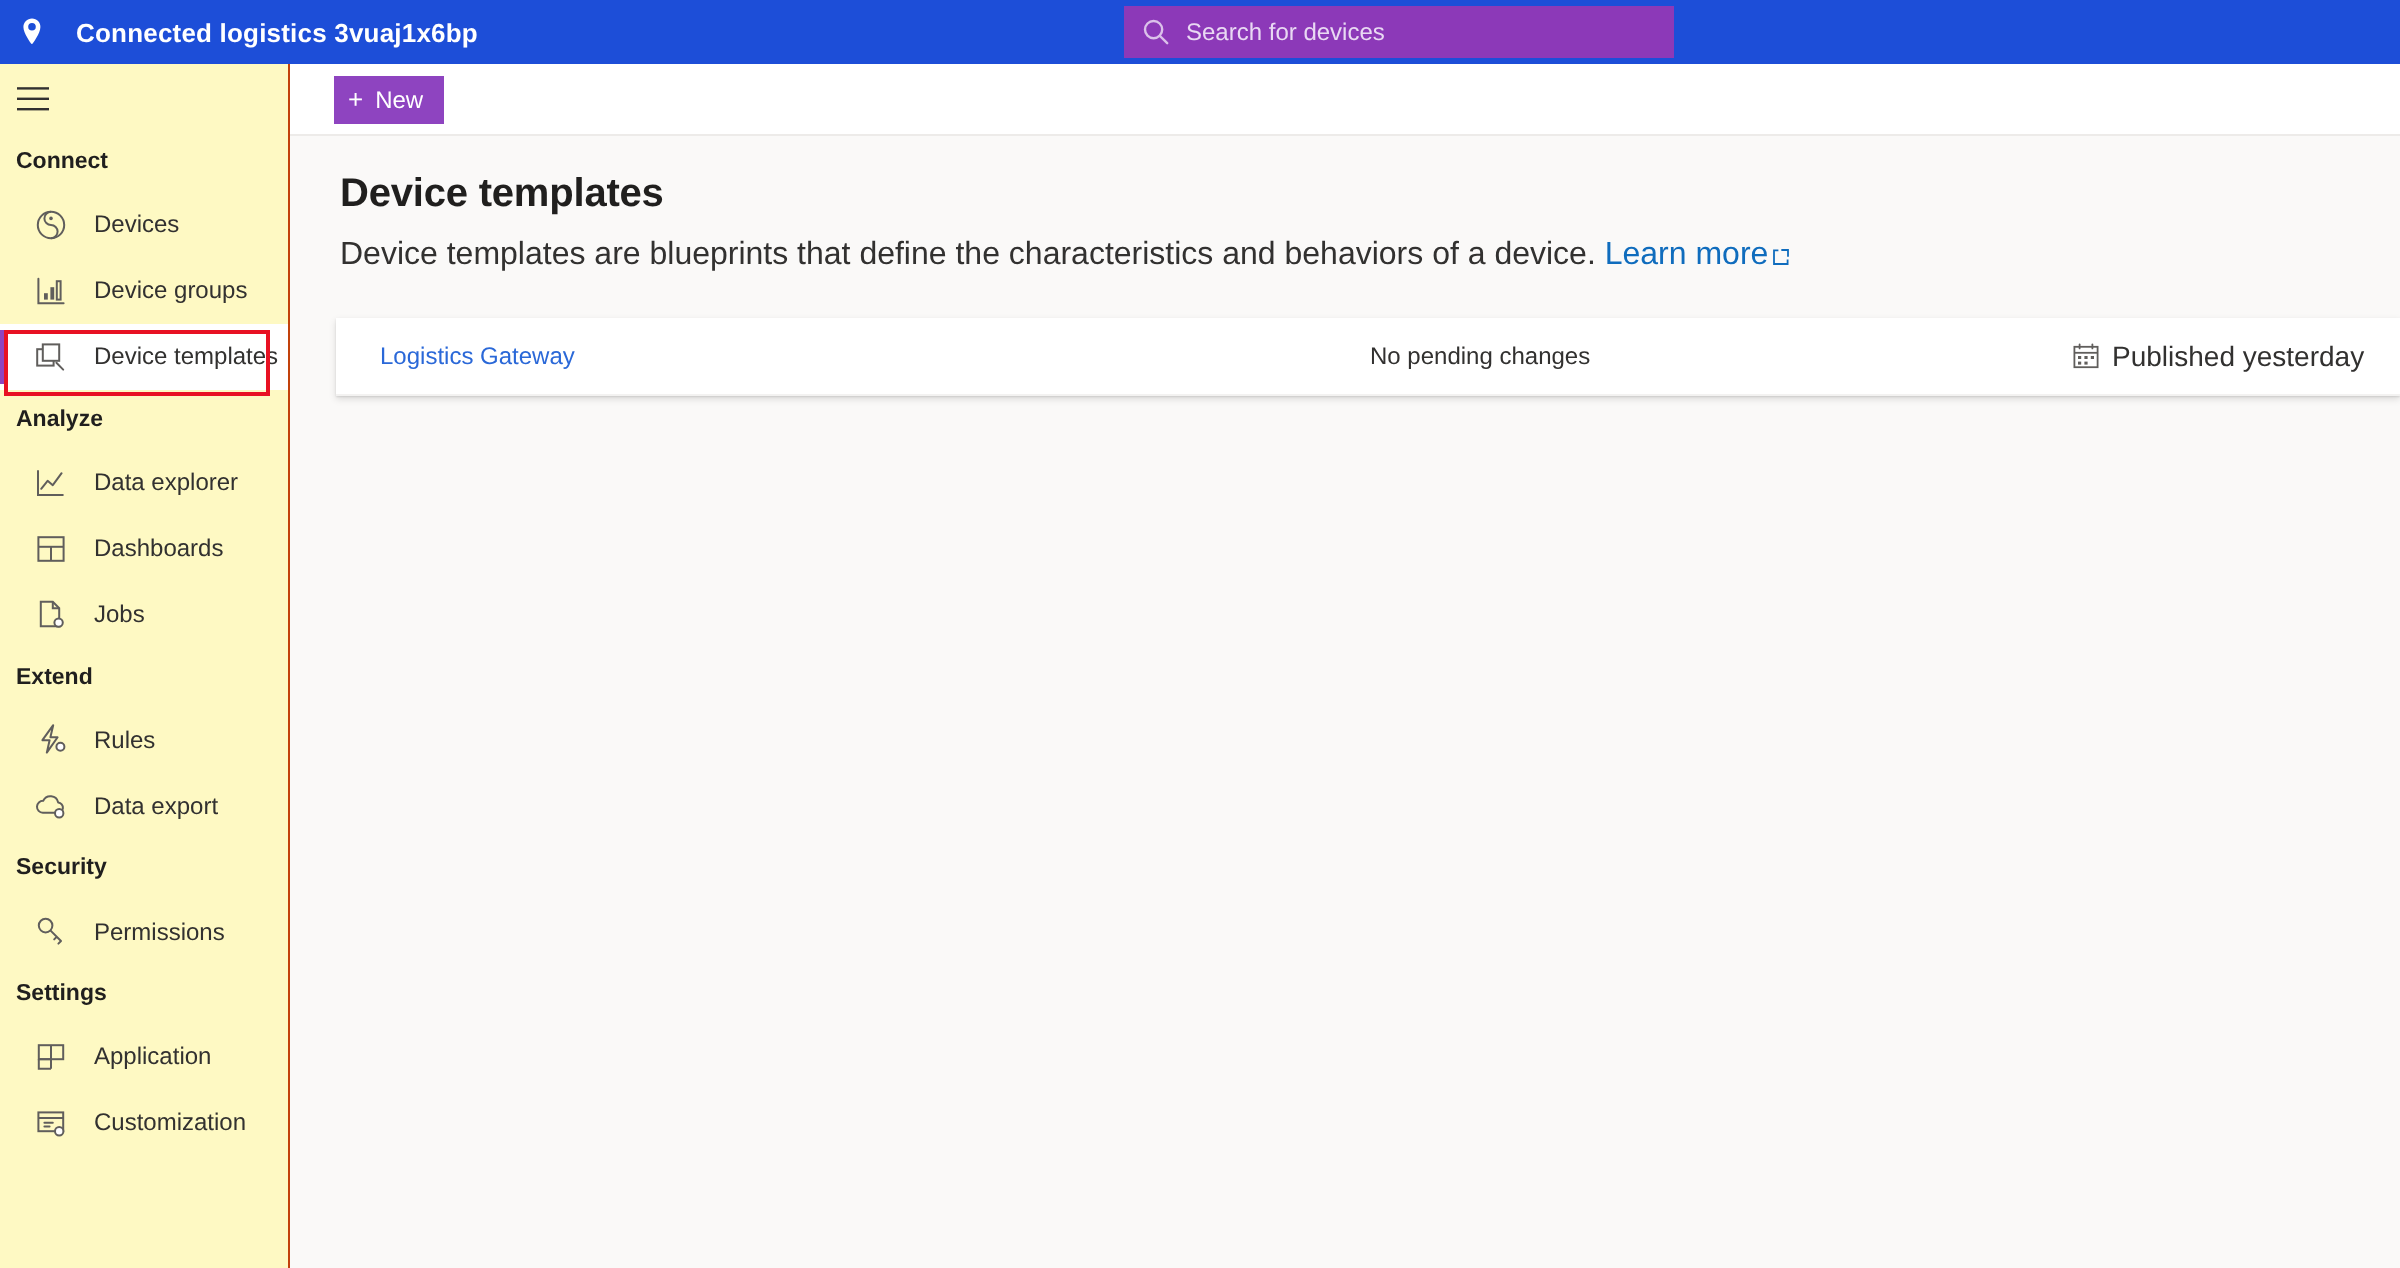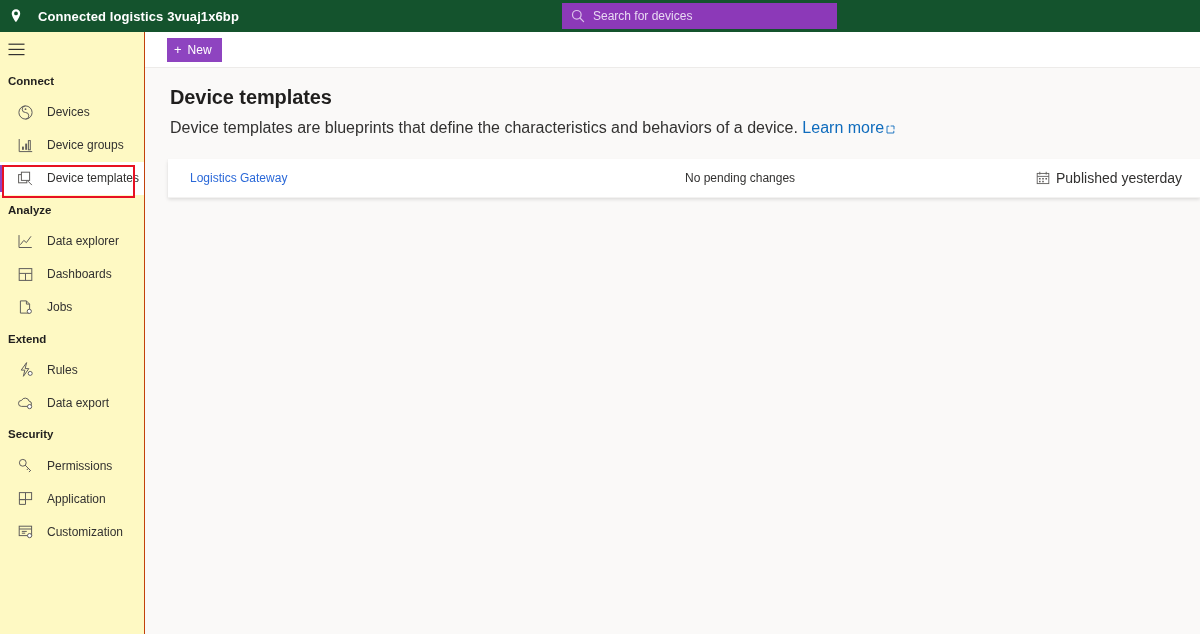--- a/index.html
+++ b/index.html
@@ -7,21 +7,21 @@
     width: 1200px; height: 634px;
     font-family: "Liberation Sans", sans-serif;
     background: #ffffff;
     overflow: hidden;
   }
 
   
   .topbar {
     position: absolute; top: 0; left: 0;
     width: 1200px; height: 32px;
-    background: #14532d;
+    background: #1d4ed8;
     display: flex; align-items: center;
   }
   .topbar-logo {
     width: 32px; height: 32px;
     display: flex; align-items: center; justify-content: center;
   }
   .topbar-title {
     color: #ffffff;
     font-size: 13px;
     font-weight: bold;
@@ -326,20 +326,21 @@
   <div class="nav-item">
     <span class="nav-icon">
       <svg width="17" height="17" viewBox="0 0 17 17" fill="none" stroke="#605e5c" stroke-width="1" aria-hidden="true">
         <circle cx="5.8" cy="5.8" r="3.4"></circle>
         <path d="M8.3 8.3l5.2 5.2M11.4 11.4l-1.3 1.3M13.5 13.5l-1.3 1.3" stroke-linecap="round"></path>
       </svg>
     </span>
     <span class="nav-label">Permissions</span>
   </div>
 
+  <div class="nav-section">Settings</div>
 
   <div class="nav-item">
     <span class="nav-icon">
       <svg width="17" height="17" viewBox="0 0 17 17" fill="none" stroke="#605e5c" stroke-width="1" aria-hidden="true">
         <rect x="2.4" y="2.6" width="12.2" height="7.0"></rect>
         <line x1="8.5" y1="2.6" x2="8.5" y2="14.4"></line>
         <line x1="2.4" y1="9.6" x2="8.5" y2="9.6"></line>
         <path d="M2.4 9.6v4.8h6.1"></path>
       </svg>
     </span>

